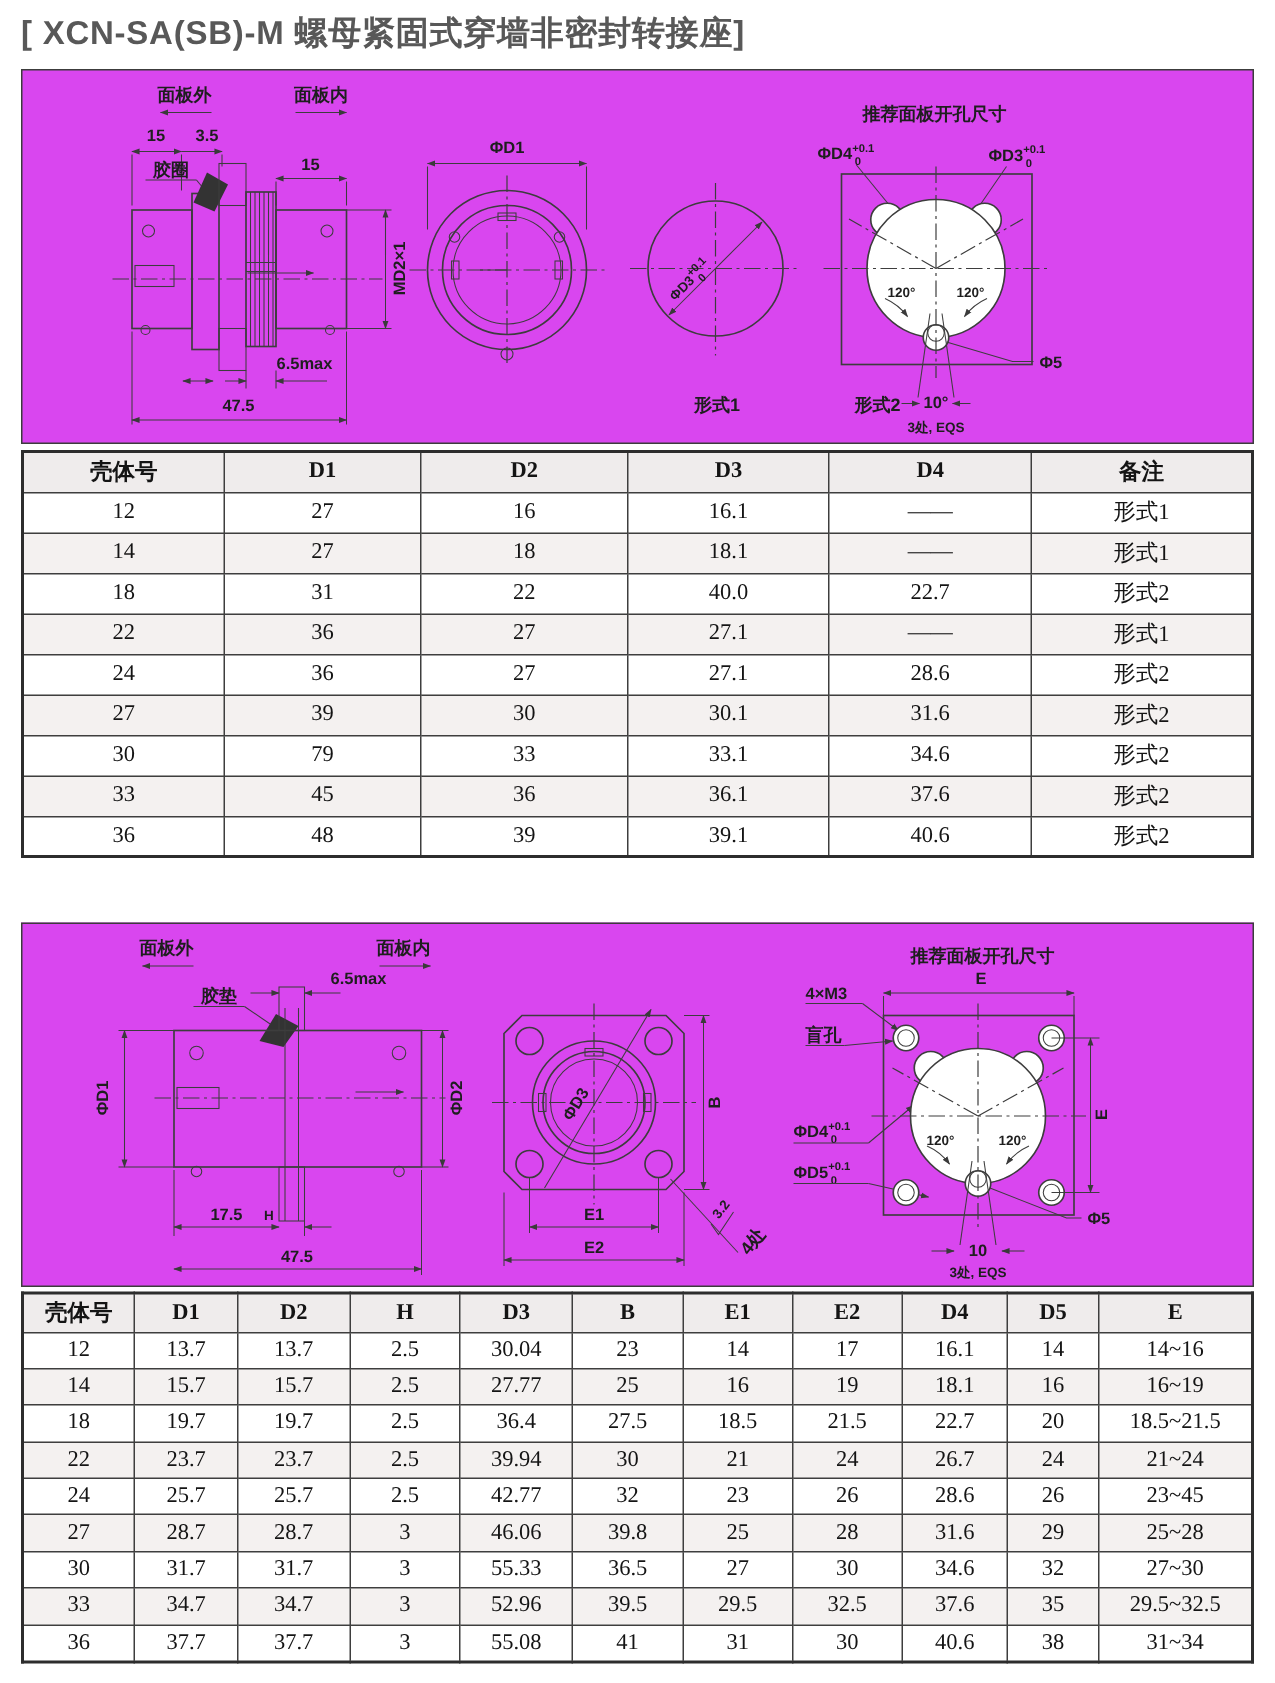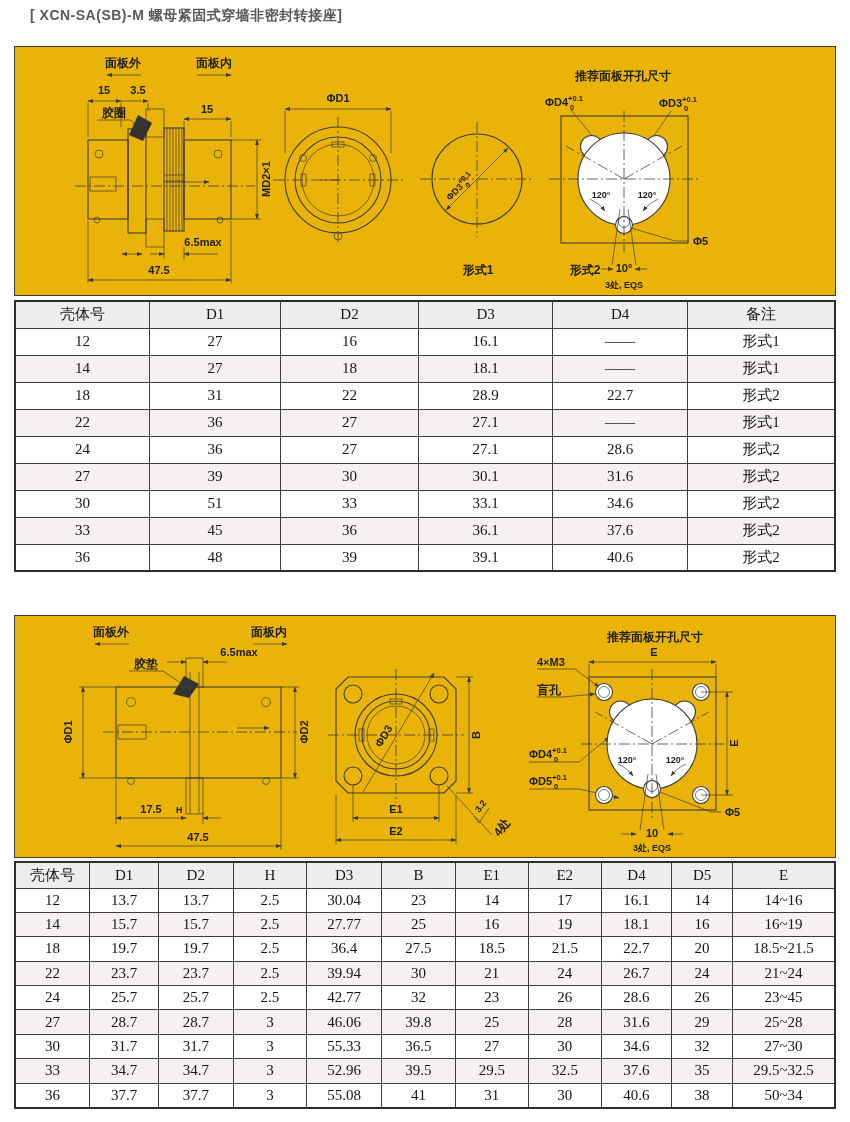--- a/index.html
+++ b/index.html
@@ -1,30 +1,30 @@
 <!DOCTYPE html>
 <html><head>
 <meta charset="utf-8">
 <style>
   html,body { margin:0; padding:0; background:#fff; }
   .page { position:relative; width:850px; height:1122px; background:#fff; overflow:hidden;
           font-family:"Liberation Sans", sans-serif; }
-  .sec-title { position:absolute; left:30px; font-size:14px; font-weight:bold; color:#585858;
+  .sec-title { position:absolute; left:14px; font-size:22px; font-weight:bold; color:#585858;
                letter-spacing:.5px; white-space:nowrap; }
   #title1 { top:7px; }
   #title2 { top:577px; }
-  .draw-box { position:absolute; left:14px; width:820px; border:1.5px solid #3c3c3c; background:#eab308; }
+  .draw-box { position:absolute; left:14px; width:820px; border:1.5px solid #3c3c3c; background:#d946ef; }
   #box1 { top:46px; height:248px; }
   #box2 { top:615px; height:241px; }
   table.spec { position:absolute; left:14px; width:822px; border-collapse:collapse; table-layout:fixed;
                font-family:"Liberation Serif", serif; font-size:15px; color:#141414; text-align:center;
                border:2px solid #2d2d2d; background:#fff; }
   #table1 { top:300px; }
   #table2 { top:861px; }
-  .spec th { border:1px solid #3e3e3e; background:#efecec; font-weight:normal; padding:0; }
+  .spec th { border:1px solid #3e3e3e; background:#efecec; font-weight:bold; padding:0; }
   .spec td { border:1px solid #3e3e3e; padding:0; font-weight:normal; }
   #table1 tr { height:27px; }
   #table2 tr { height:24.4px; }
   #table2 thead tr { height:26px; }
   .spec tbody tr:nth-child(even) { background:#f4f1f0; }
   
   svg { display:block; }
   .ln  { stroke:#3d3d3d; stroke-width:1.1; fill:none; }
   .lnt { stroke:#3d3d3d; stroke-width:.7; fill:none; }
   .cl  { stroke:#3d3d3d; stroke-width:.8; stroke-dasharray:11 3 2 3; fill:none; }
@@ -209,21 +209,21 @@
           <td>27</td>
           <td>18</td>
           <td>18.1</td>
           <td>——</td>
           <td>形式1</td>
         </tr>
         <tr>
           <td>18</td>
           <td>31</td>
           <td>22</td>
-          <td>28.9</td>
+          <td>40.0</td>
           <td>22.7</td>
           <td>形式2</td>
         </tr>
         <tr>
           <td>22</td>
           <td>36</td>
           <td>27</td>
           <td>27.1</td>
           <td>——</td>
           <td>形式1</td>
@@ -239,21 +239,21 @@
         <tr>
           <td>27</td>
           <td>39</td>
           <td>30</td>
           <td>30.1</td>
           <td>31.6</td>
           <td>形式2</td>
         </tr>
         <tr>
           <td>30</td>
-          <td>51</td>
+          <td>79</td>
           <td>33</td>
           <td>33.1</td>
           <td>34.6</td>
           <td>形式2</td>
         </tr>
         <tr>
           <td>33</td>
           <td>45</td>
           <td>36</td>
           <td>36.1</td>
@@ -561,18 +561,18 @@
           <td>36</td>
           <td>37.7</td>
           <td>37.7</td>
           <td>3</td>
           <td>55.08</td>
           <td>41</td>
           <td>31</td>
           <td>30</td>
           <td>40.6</td>
           <td>38</td>
-          <td>50~34</td>
+          <td>31~34</td>
         </tr>
       </tbody>
   </table>
 
 </div>
 
 </body></html>

